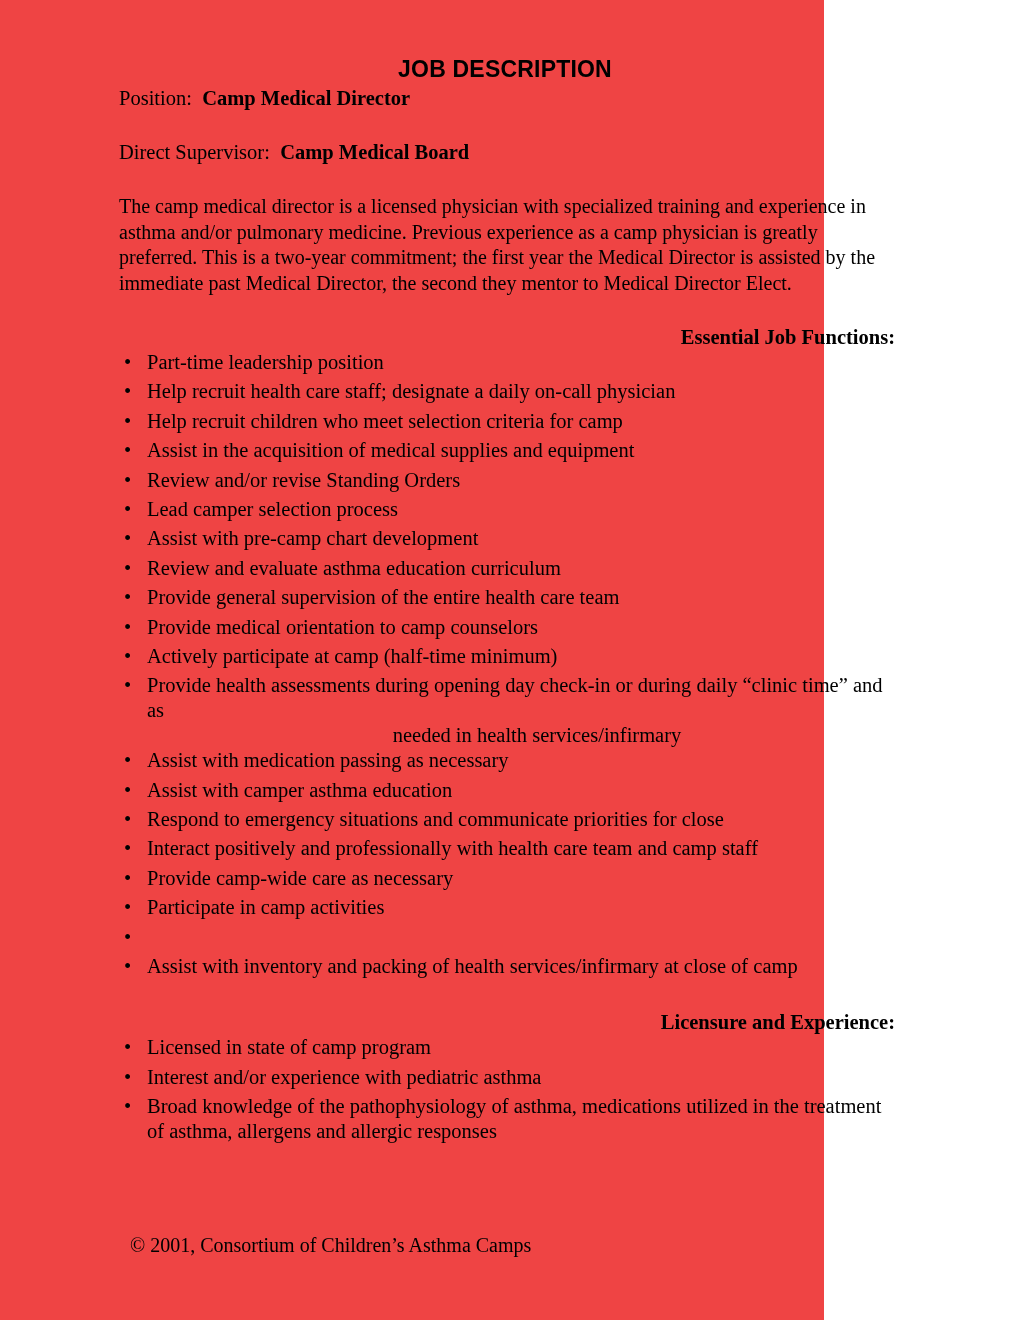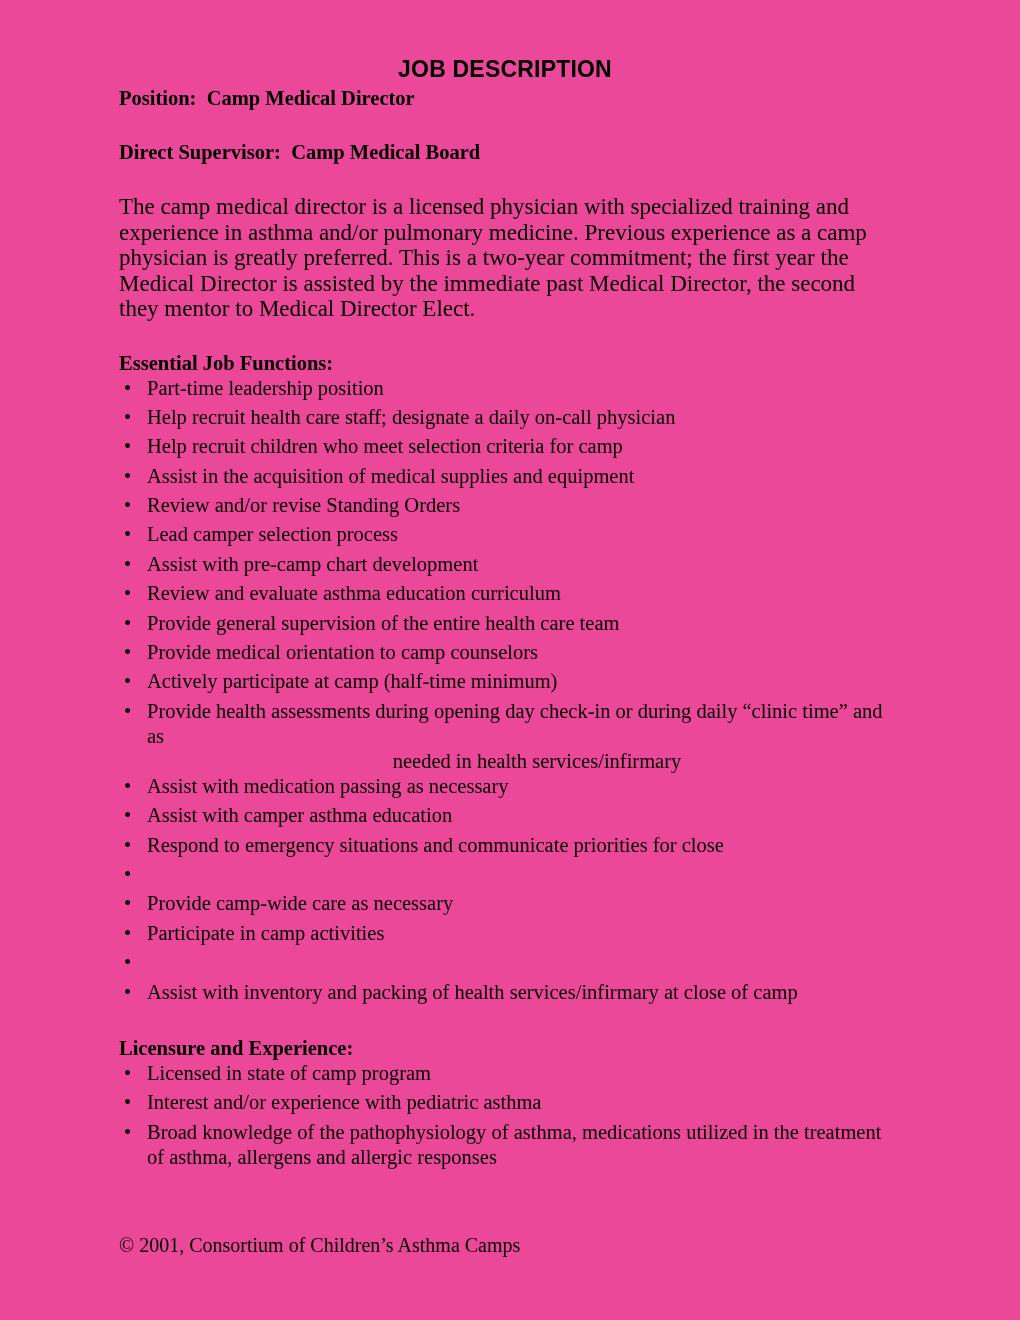--- a/index.html
+++ b/index.html
@@ -11,23 +11,23 @@
   body {
     width: 1020px;
     height: 1320px;
     font-family: "Liberation Serif", "DejaVu Serif", serif;
     color: #000000;
     position: relative;
     overflow: hidden;
   }
   .page {
     position: relative;
-    width: 1020px;
+    width: 824px;
     height: 1320px;
-    background: #ec4899;
+    background: #ef4444;
   }
   .content {
     position: absolute;
     left: 119px;
     top: 56px;
     width: 776px;
   }
 
   
   .doc-title {
@@ -40,41 +40,42 @@
     line-height: 26px;
     padding-right: 4px;
   }
 
   
   .field-line {
     font-size: 20.5px;
     line-height: 25px;
     margin: 0;
   }
-  .field-label { font-weight: bold; }
+  .field-label { font-weight: normal; }
   .field-value-bold { font-weight: bold; }
   .field-value { font-weight: bold; }
   .gap-md { height: 29px; }
   .gap-lg { height: 27px; }
 
   
   .para {
-    font-size: 23px;
+    font-size: 20px;
     line-height: 25.5px;
     margin: 0;
     text-align: left;
     width: 772px;
   }
 
   
   .section-heading {
     font-size: 20.5px;
     font-weight: bold;
     line-height: 25px;
     margin: 0;
+    text-align: right;
   }
 
   
   ul.bullets {
     list-style: none;
     margin: 0;
     padding: 0;
   }
   ul.bullets > li {
     position: relative;
@@ -100,21 +101,21 @@
   ul.bullets > li.two-line {
     min-height: 52px;
   }
   ul.bullets > li.hang-wrap {
     min-height: 52px;
   }
 
   
   .footer {
     position: absolute;
-    left: 119px;
+    left: 130px;
     top: 1233px;
     font-size: 20px;
     line-height: 24px;
   }
 </style>
 </head>
 <body>
 
 <div class="page">
 
@@ -149,21 +150,21 @@
       <li><span class="dot">•</span><span>Lead camper selection process</span></li>
       <li><span class="dot">•</span><span>Assist with pre-camp chart development</span></li>
       <li><span class="dot">•</span><span>Review and evaluate asthma education curriculum</span></li>
       <li><span class="dot">•</span><span>Provide general supervision of the entire health care team</span></li>
       <li><span class="dot">•</span><span>Provide medical orientation to camp counselors</span></li>
       <li><span class="dot">•</span><span>Actively participate at camp (half-time minimum)</span></li>
       <li class="tab-wrap two-line"><span class="dot">•</span><span>Provide health assessments during opening day check-in or during daily “clinic time” and as</span><span class="wrap2">needed in health services/infirmary</span></li>
       <li><span class="dot">•</span><span>Assist with medication passing as necessary</span></li>
       <li><span class="dot">•</span><span>Assist with camper asthma education</span></li>
       <li><span class="dot">•</span><span>Respond to emergency situations and communicate priorities for close</span></li>
-      <li><span class="dot">•</span></li>
+      <li><span class="dot">•</span><span>Interact positively and professionally with health care team and camp staff</span></li>
       <li><span class="dot">•</span><span>Provide camp-wide care as necessary</span></li>
       <li><span class="dot">•</span><span>Participate in camp activities</span></li>
       <li><span class="dot">•</span></li>
       <li><span class="dot">•</span><span>Assist with inventory and packing of health services/infirmary at close of camp</span></li>
     </ul>
 
     <div class="gap-lg"></div>
 
     <h2 class="section-heading">Licensure and Experience:</h2>
 

